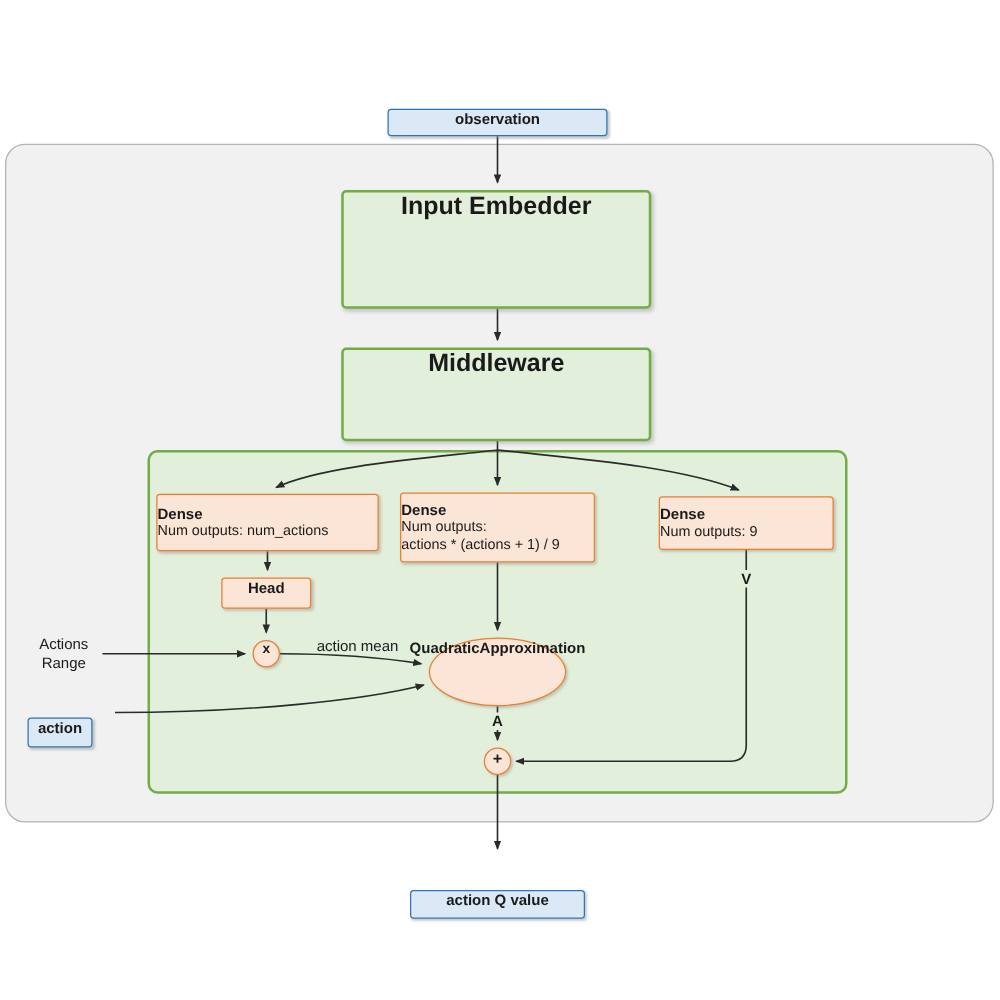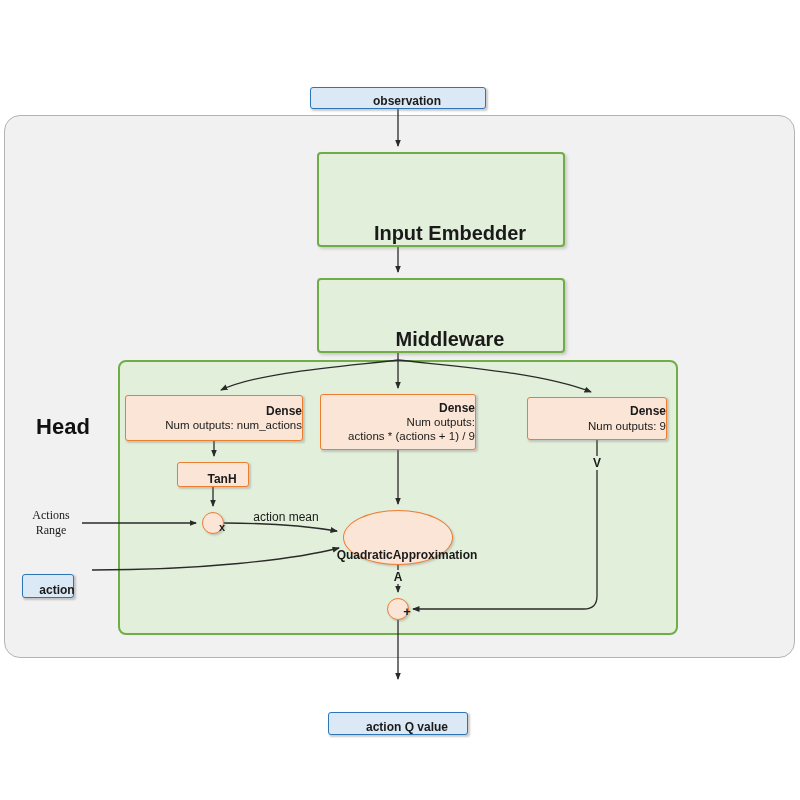--- a/index.html
+++ b/index.html
@@ -1,33 +1,32 @@
 <!DOCTYPE html>
 <html style="--blue-fill: #dbe9f6; --blue-border: #2e75b6; --green-fill: #e2efda; --green-border: #70ad47; --orange-fill: #fbe5d6; --orange-border: #ed7d31; --gray-fill: #f1f1f1; --gray-border: #b3b3b3; --arrow: #2a2a2a;"><head>
 <meta charset="utf-8">
 <style>
   html,body{margin:0;padding:0;background:#ffffff;}
   body{
     width:800px;height:800px;position:relative;overflow:hidden;
     font-family:"Liberation Sans", sans-serif;color:#1a1a1a;
   }
   .abs{position:absolute;box-sizing:border-box;}
-  .box{display:flex;align-items:flex-end;justify-content:center;text-align:center;padding-left:18px;}
+  .box{display:flex;align-items:flex-start;justify-content:center;text-align:center;}
   .blue{
     background:var(--blue-fill,#dbe9f6);
     border:1.6px solid var(--blue-border,#2e75b6);
     border-radius:3px;font-size:12px;font-weight:700;
     box-shadow:1.5px 1.5px 2px rgba(125,125,125,.4);
   }
   .green-box{
     background:var(--green-fill,#e2efda);
     border:2px solid var(--green-border,#70ad47);
     border-radius:4px;font-weight:700;
     box-shadow:2px 2px 3px rgba(125,125,125,.35);
-    margin-left:44px;
   }
   .container-gray{
     background:var(--gray-fill,#f1f1f1);
     border:1.5px solid var(--gray-border,#b3b3b3);
     border-radius:16px;
   }
   .container-green{
     background:var(--green-fill,#e2efda);
     border:2px solid var(--green-border,#70ad47);
     border-radius:8px;
@@ -83,48 +82,47 @@
 
 <div class="abs box green-box big-label" style="left:273px;top:152px;width:248px;height:95px;">
   <span>Input Embedder</span>
 </div>
 
 <div class="abs box green-box big-label" style="left:273px;top:278px;width:248px;height:75px;">
   <span>Middleware</span>
 </div>
 
 <div class="abs naf-label" style="left:22px;top:410px;width:82px;">
-  <div>Head</div>
 </div>
 
 <div class="abs box orange dense" style="left:125px;top:395px;width:178px;height:46px;">
   <span class="t">Dense</span>
   <span>Num outputs: num_actions</span>
 </div>
 
 <div class="abs box orange dense" style="left:320px;top:394px;width:156px;height:56px;">
   <span class="t">Dense</span>
   <span>Num outputs:</span>
   <span>actions * (actions + 1) / 9</span>
 </div>
 
 <div class="abs box orange dense" style="left:527px;top:397px;width:140px;height:43px;">
   <span class="t">Dense</span>
   <span>Num outputs: 9</span>
 </div>
 
 <div class="abs box orange" style="left:177px;top:462px;width:72px;height:25px;font-size:12px;font-weight:700;">
-  <span>TanH</span>
+  <span>Head</span>
 </div>
 
 <div class="abs box orange circle" style="left:202px;top:512px;width:22px;height:22px;">
   <span>x</span>
 </div>
 
-<div class="abs lbl" style="left:22px;top:508px;width:58px;text-align:center;line-height:1.25;font-family:Liberation Serif, serif;">
+<div class="abs lbl" style="left:22px;top:508px;width:58px;text-align:center;line-height:1.25;">
   <div>Actions</div>
   <div>Range</div>
 </div>
 
 <div class="abs box blue" style="left:22px;top:574px;width:52px;height:24px;">
   <span>action</span>
 </div>
 
 <div class="abs lbl" style="left:238px;top:510px;width:96px;text-align:center;font-weight:400;">
   <span>action mean</span>

